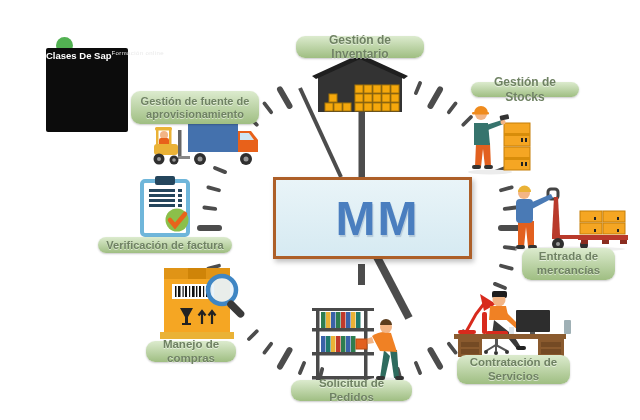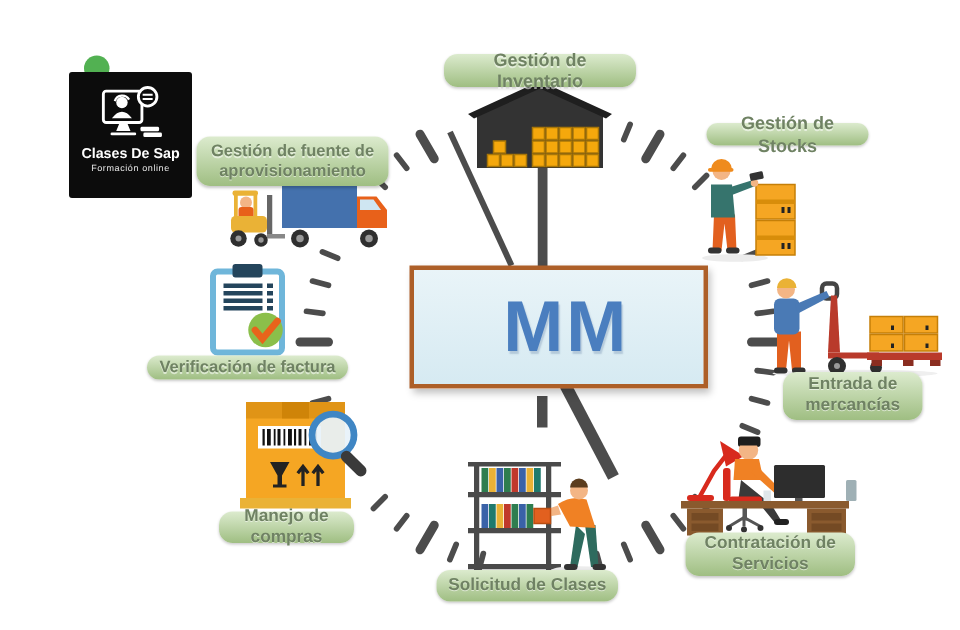--- a/index.html
+++ b/index.html
@@ -36,21 +36,21 @@
           border:3px solid var(--mm-border,#ad5f28);box-sizing:border-box;
           box-shadow:2px 3px 5px rgba(0,0,0,.25);display:flex;align-items:center;justify-content:center;padding-left:10px;}
   .mm-box span{font-size:48px;font-weight:bold;color:var(--mm-text,#4a7ebf);letter-spacing:2px;
           text-shadow:1px 2px 1px rgba(90,120,160,.3);}
   
   #dial-svg{position:absolute;left:0;top:0;z-index:1;pointer-events:none;}
   
   .logo-dot{position:absolute;left:56px;top:37px;width:17px;height:17px;border-radius:50%;
             background:var(--dot-green,#52b152);z-index:5;}
   .logo{position:absolute;left:46px;top:48px;width:82px;height:84px;background:var(--logo-bg,#0c0c0c);
-        z-index:6;display:flex;flex-direction:column;align-items:center;border-radius:2px;}
+        z-index:6;display:flex;border-radius:2px;}
   .logo svg{width:46px;height:40px;margin-top:7px;}
   .logo-title{color:#fff;font-weight:bold;font-size:9.5px;margin-top:2px;white-space:nowrap;}
   .logo-sub{color:#e9e9e9;font-size:6px;margin-top:1.5px;letter-spacing:.4px;white-space:nowrap;}
 </style>
 </head>
 <body>
 
 <div class="stage">
 
   <svg id="dial-svg" width="640" height="420">
@@ -328,21 +328,21 @@
       <circle cx="38" cy="44" r="11.5" fill="#8bbf4a"></circle>
       <path d="M31,44 l5,6 l10,-12" stroke="#e8641b" stroke-width="4.5" fill="none" stroke-linecap="round"></path>
     </svg>
   </div>
 
   <div class="pill st-sourcing">Gestión de fuente de aprovisionamiento</div>
   <div class="pill st-inventory">Gestión de Inventario</div>
   <div class="pill st-stocks">Gestión de Stocks</div>
   <div class="pill st-goods">Entrada de mercancías</div>
   <div class="pill st-services">Contratación de Servicios</div>
-  <div class="pill st-requisition">Solicitud de Clases</div>
+  <div class="pill st-requisition">Solicitud de Pedidos</div>
   <div class="pill st-purchasing">Manejo de compras</div>
   <div class="pill st-invoice">Verificación de factura</div>
 
   <div class="logo-dot"></div>
   <div class="logo">
     <svg viewBox="0 0 48 42">
       <g stroke="#fff" fill="none" stroke-width="2">
         <rect x="5" y="6" width="27" height="22" rx="2"></rect>
         <circle cx="36" cy="10" r="6.5" fill="#0c0c0c"></circle>
       </g>

